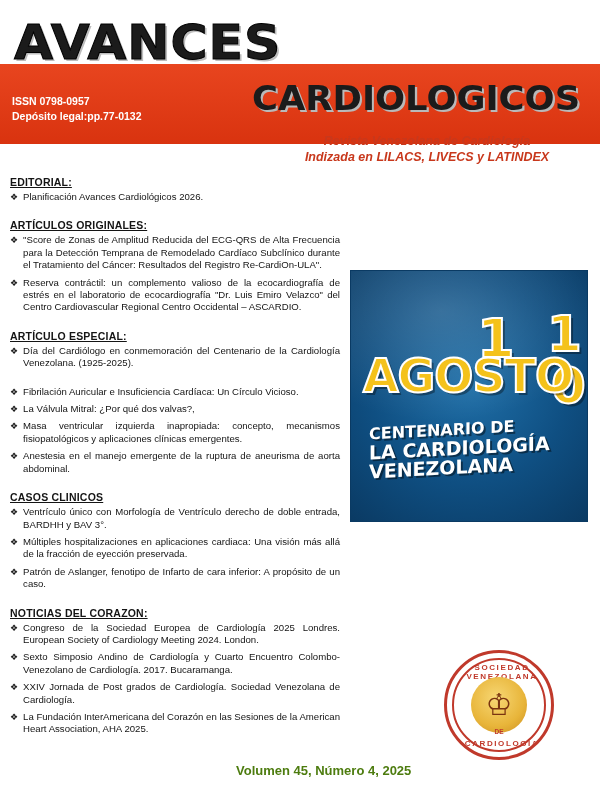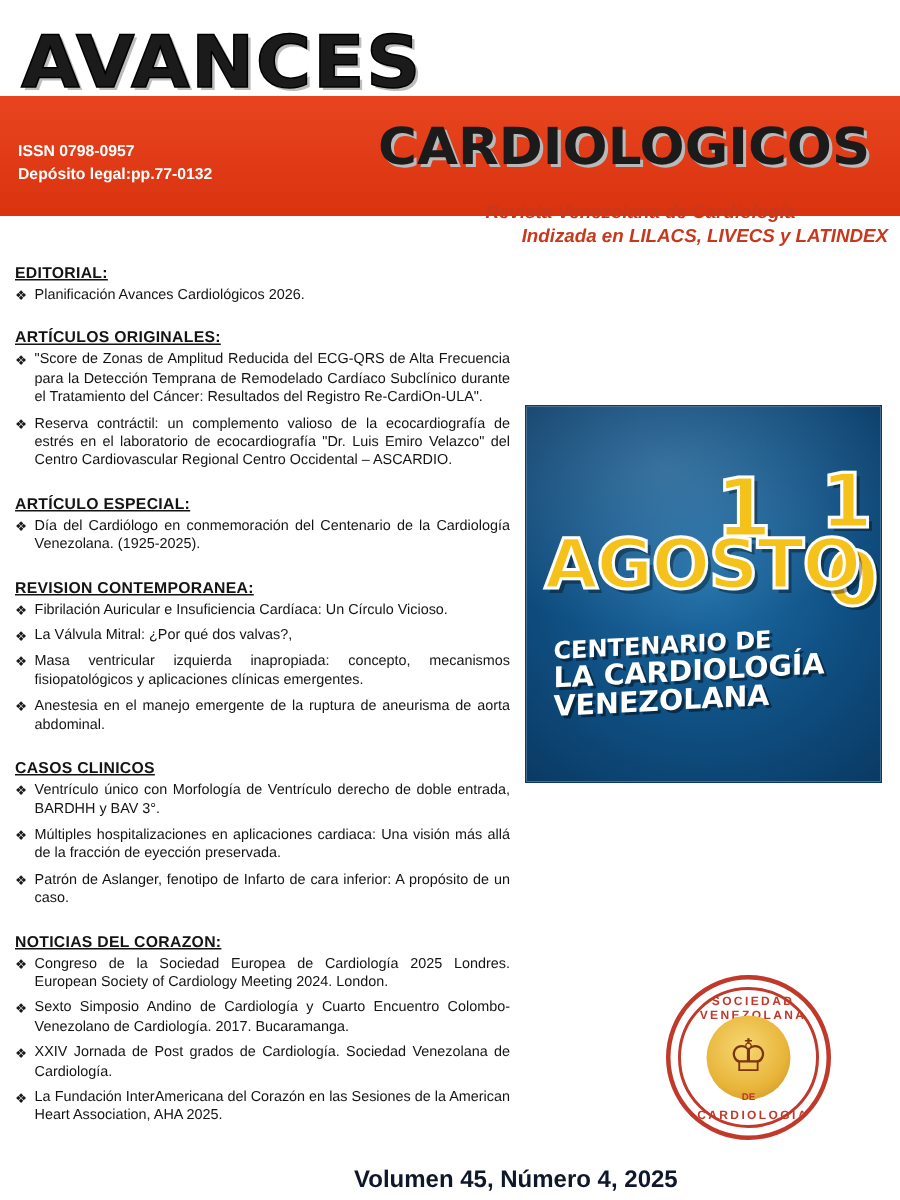--- a/index.html
+++ b/index.html
@@ -72,21 +72,21 @@
     position: absolute;
     left: 262px;
     color: #c8381c;
     font-size: 12.5px;
     font-weight: bold;
     font-style: italic;
     width: 330px;
     text-align: center;
   }
   .subtitle1 { top: 134px; }
-  .subtitle2 { top: 150px; text-align: right; }
+  .subtitle2 { top: 150px; }
 
   
   .content {
     position: absolute;
     left: 0; top: 160px;
     width: 600px;
   }
   .toc {
     position: absolute;
     left: 10px; top: 0;
@@ -205,24 +205,24 @@
   .seal .horse {
     font-size: 30px; line-height: 30px; color: #7a3410;
   }
   .seal .de {
     position: absolute; left: 50%; transform: translateX(-50%);
     bottom: 22px; font-size: 6.5px; color: #c0392b; font-weight: bold;
   }
 
   .volume {
     position: absolute;
-    left: 236px; bottom: 4px;
-    font-size: 16px;
-    font-weight: bold;
-    color: #0f172a;
+    left: 236px; bottom: 22px;
+    font-size: 13px;
+    font-weight: bold;
+    color: #4d7c0f;
   }
 </style>
 </head>
 <body>
 
 <div class="cover">
 
   <div class="header">
     <div class="red-band">
       <div class="red-band-inner"></div>
@@ -261,21 +261,20 @@
           </div>
         </div>
         <div class="sec-block">
           <div class="sec-title">ARTÍCULO ESPECIAL:</div>
           <div class="item">
             <span class="bullet">❖</span>
             <span class="item-text">Día del Cardiólogo en conmemoración del Centenario de la Cardiología Venezolana.    (1925-2025).</span>
           </div>
         </div>
         <div class="sec-block">
-          <div class="sec-title">REVISION CONTEMPORANEA:</div>
           <div class="item">
             <span class="bullet">❖</span>
             <span class="item-text">Fibrilación Auricular e Insuficiencia Cardíaca: Un Círculo Vicioso.</span>
           </div>
           <div class="item">
             <span class="bullet">❖</span>
             <span class="item-text">La Válvula Mitral: ¿Por qué dos valvas?,</span>
           </div>
           <div class="item">
             <span class="bullet">❖</span>

